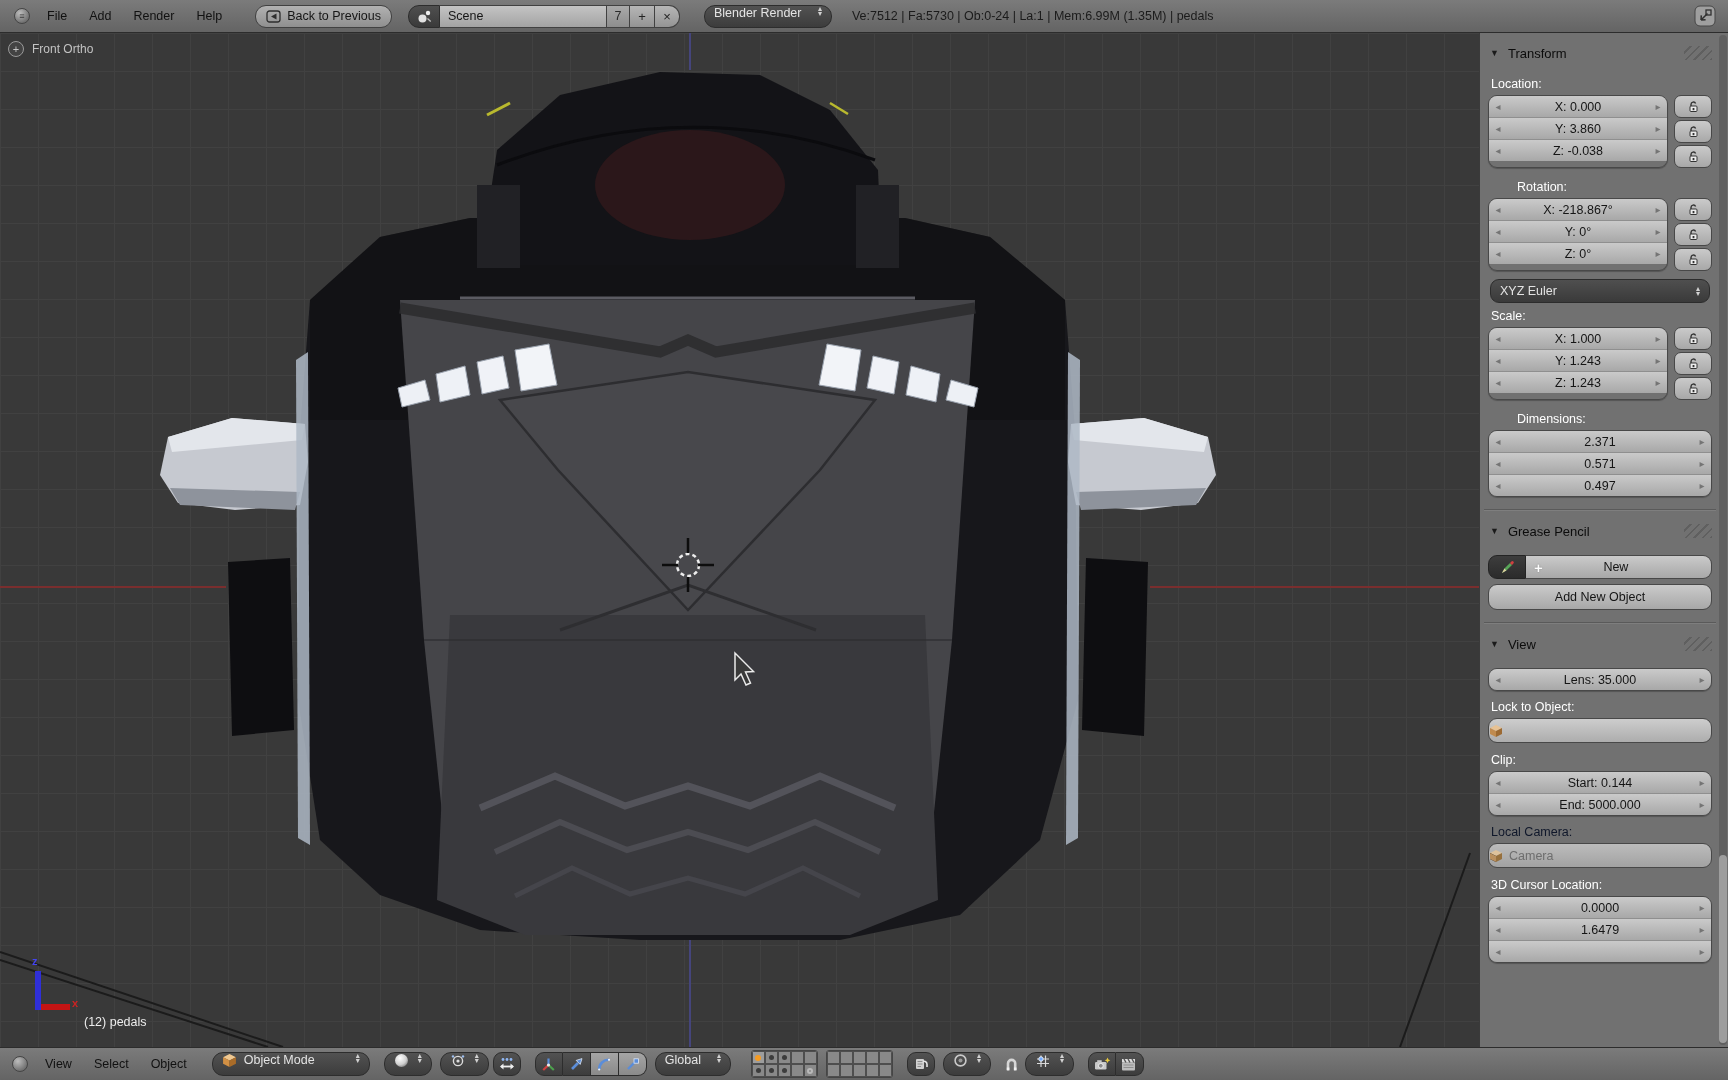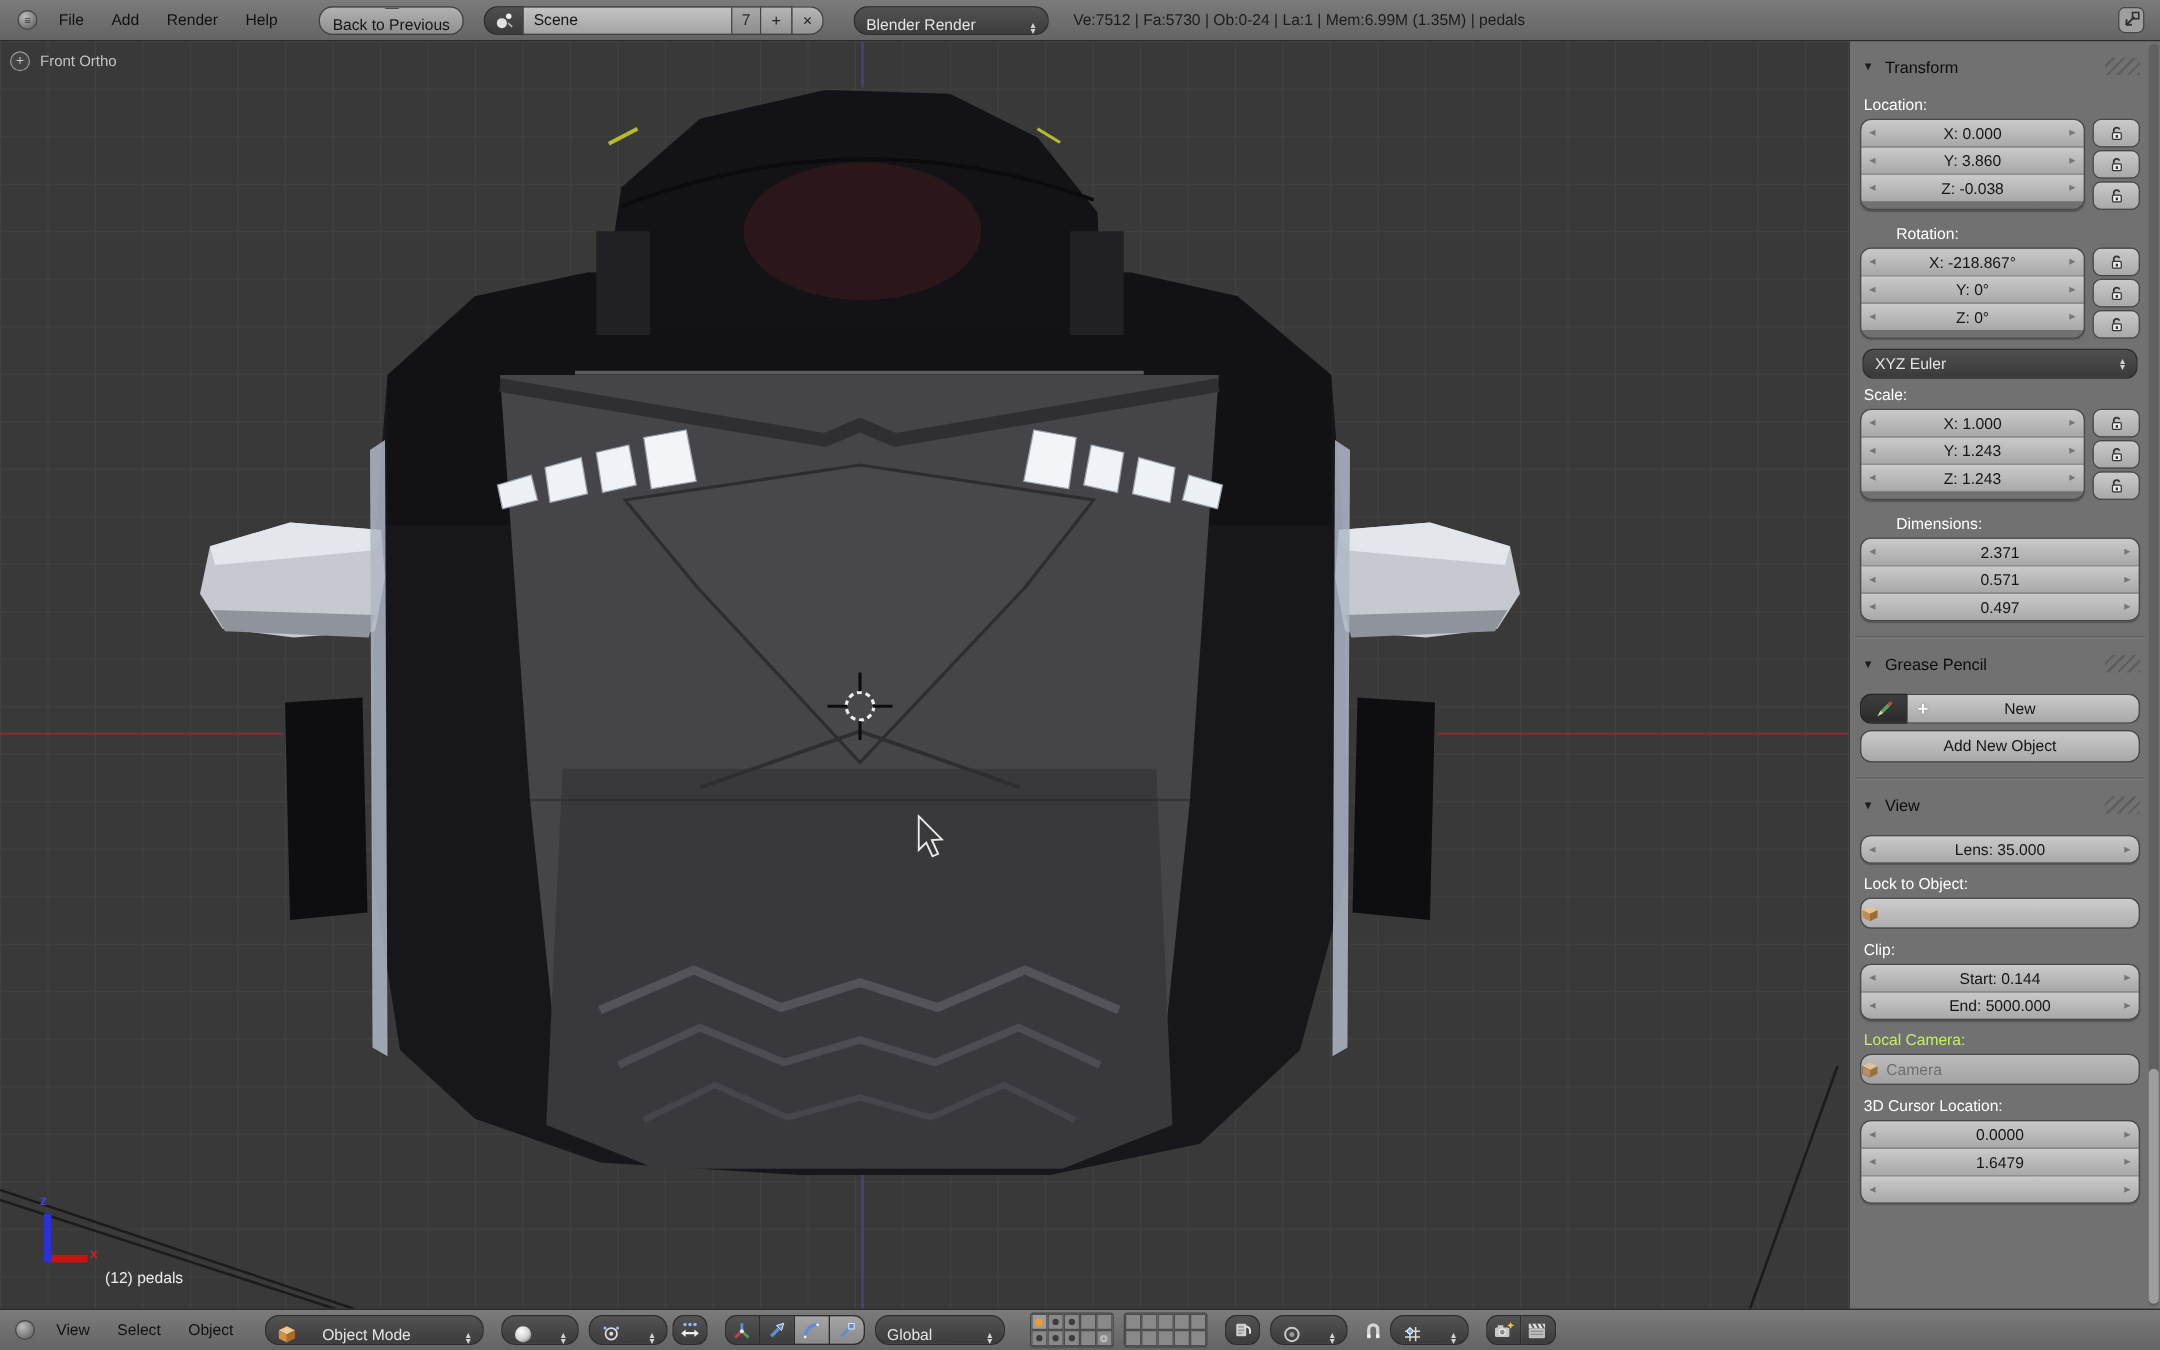--- a/index.html
+++ b/index.html
@@ -11,23 +11,23 @@
   .bar{position:absolute;left:0;right:0;height:33px;background:linear-gradient(#7b7b7b,#646464);
        display:flex;align-items:center;font-size:12.5px;color:#141414;box-sizing:border-box;}
   .topbar{top:0;border-bottom:1px solid #2c2c2c;padding:0 10px;}
   .botbar{top:1047px;height:33px;border-top:1px solid #2c2c2c;padding:0 8px;}
   .menu{padding:0 11px;color:#111;cursor:default;}
   .circ-icon{width:14px;height:14px;border-radius:50%;margin:0 6px 0 4px;
       background:radial-gradient(circle at 35% 30%,#bdbdbd,#7e7e7e 60%,#565656);border:1px solid #454545;
       display:inline-flex;align-items:center;justify-content:center;font-size:9px;color:#3b3b3b;}
 
   .btn-light{background:linear-gradient(#b2b2b2,#8f8f8f);border:1px solid #414141;border-radius:11px;
-      height:23px;display:inline-flex;align-items:center;gap:6px;padding:0 10px;color:#161616;box-sizing:border-box;flex-direction:column;}
+      height:23px;display:inline-flex;align-items:center;gap:6px;padding:0 10px;color:#161616;box-sizing:border-box;}
   .btn-dark{background:linear-gradient(#525252,#3c3c3c);border:1px solid #2d2d2d;border-radius:11px;
-      height:23px;display:inline-flex;align-items:flex-end;gap:21px;padding:0 9px;color:#e4e4e4;box-sizing:border-box;}
+      height:23px;display:inline-flex;align-items:flex-start;gap:7px;padding:0 9px;color:#e4e4e4;box-sizing:border-box;}
   .updown{display:inline-flex;flex-direction:column;align-items:center;line-height:5px;font-size:8px;color:#d2d2d2;margin-left:2px;}
   .db{display:inline-flex;height:23px;margin-left:16px;}
   .db .icon-seg{width:30px;background:linear-gradient(#4f4f4f,#3a3a3a);border:1px solid #2d2d2d;
       border-radius:11px 0 0 11px;display:flex;align-items:center;justify-content:center;}
   .db .name-seg{width:150px;background:linear-gradient(#c4c4c4,#a3a3a3);border:1px solid #414141;border-left:none;
       display:flex;align-items:center;padding:0 8px;color:#161616;}
   .db .cnt-seg{width:22px;background:linear-gradient(#a9a9a9,#8d8d8d);border:1px solid #414141;border-left:none;
       display:flex;align-items:center;justify-content:center;color:#2a2a2a;}
   .db .sq{width:24px;background:linear-gradient(#b6b6b6,#949494);border:1px solid #414141;border-left:none;
       display:flex;align-items:center;justify-content:center;font-size:13px;color:#222;}
@@ -54,21 +54,21 @@
       border-left:1px solid #3a3a3a;box-sizing:border-box;overflow:hidden;font-size:12.5px;color:#121212;}
   .sb-inner{padding:10px 16px 0 8px;}
   .sb-scroll{position:absolute;right:1px;top:2px;bottom:2px;width:8px;background:#606060;border-radius:4px;}
   .sb-thumb{position:absolute;right:1px;top:822px;width:8px;height:188px;background:#9e9e9e;border-radius:4px;}
   .phead{display:flex;align-items:center;gap:9px;height:16px;margin:2px 0 16px 2px;}
   .tri{font-size:9px;color:#1a1a1a;}
   .ptitle{color:#0c0c0c;font-size:13px;}
   .hatch{margin-left:auto;width:28px;height:14px;
       background:repeating-linear-gradient(135deg,transparent 0 4px,#5b5b5b 4px 6px);opacity:.8;}
   .lab{margin:0 0 4px 3px;color:#ffffff;}
-  .lab.dim{color:#bef264;}
+  .lab.dim{color:#0f172a;}
   .grp{border-radius:9px;overflow:hidden;border:1px solid #484848;box-shadow:0 1px 1px rgba(0,0,0,.25);}
   .fld{height:21px;background:linear-gradient(#cacaca,#a8a8a8);display:flex;align-items:center;
       border-top:1px solid #8f8f8f;}
   .fld:first-child{border-top:none;}
   .fld .arr{width:18px;text-align:center;font-size:10px;color:rgba(35,35,35,.45);}
   .fld .val{flex:1;text-align:center;color:#151515;}
   .row3{display:flex;gap:6px;margin-bottom:0;}
   .row3 .grp{flex:1;}
   .lockcol{display:flex;flex-direction:column;gap:2px;}
   .lockbtn{width:36px;height:21px;border-radius:7px;border:1px solid #484848;

